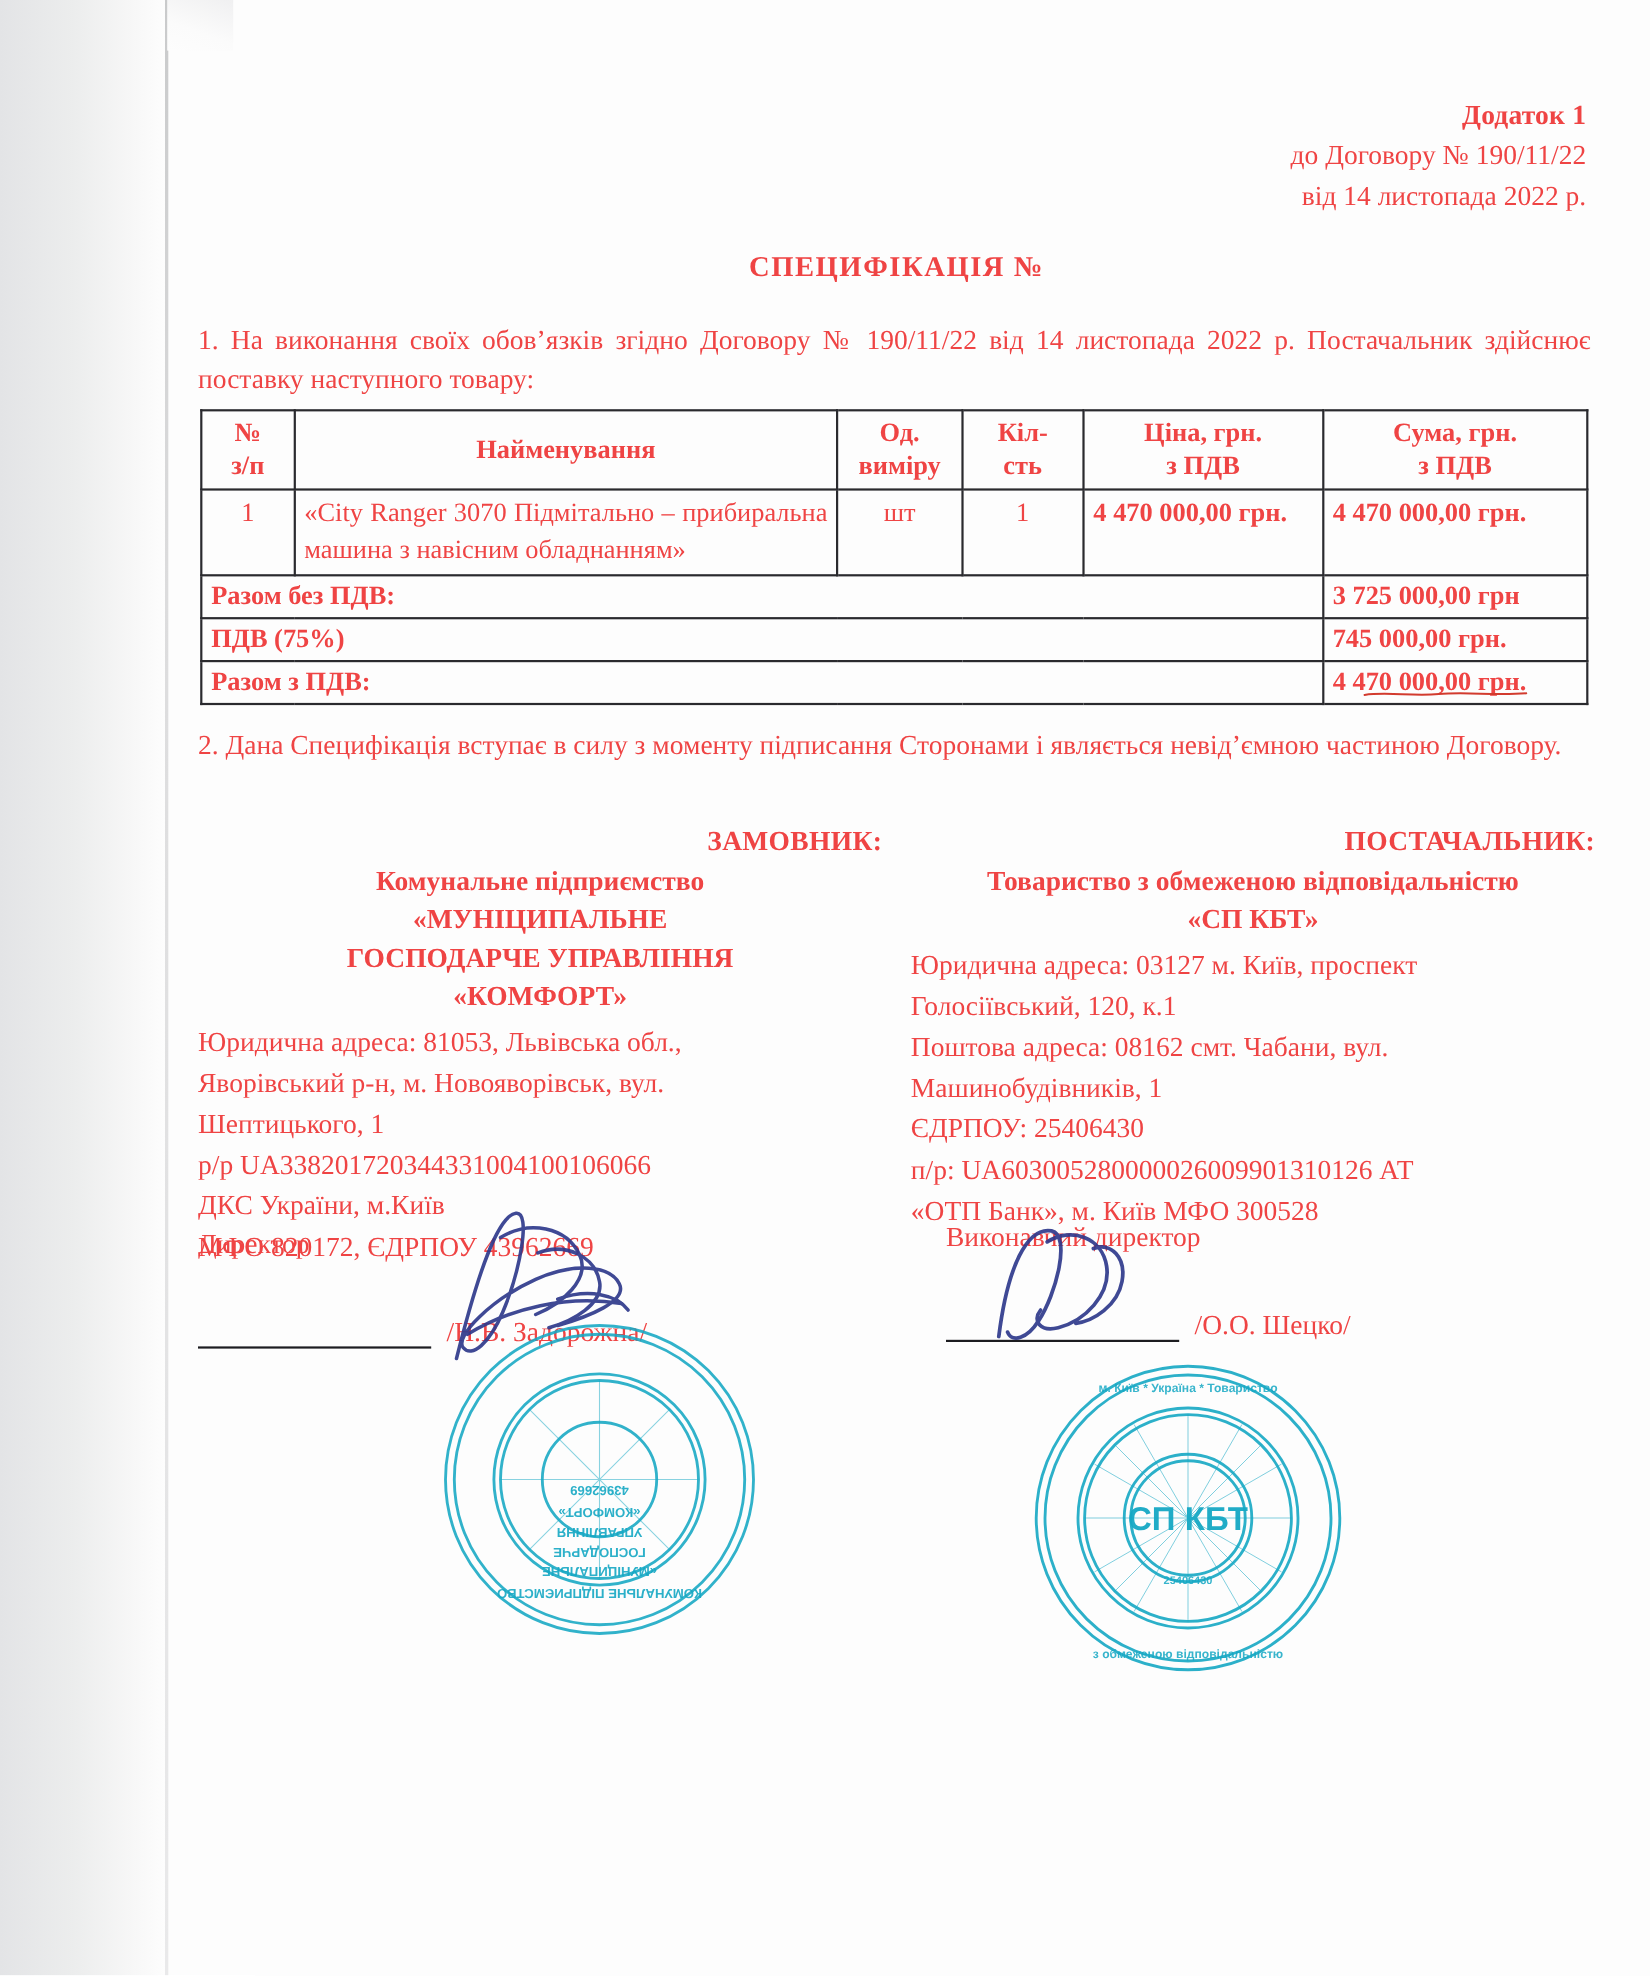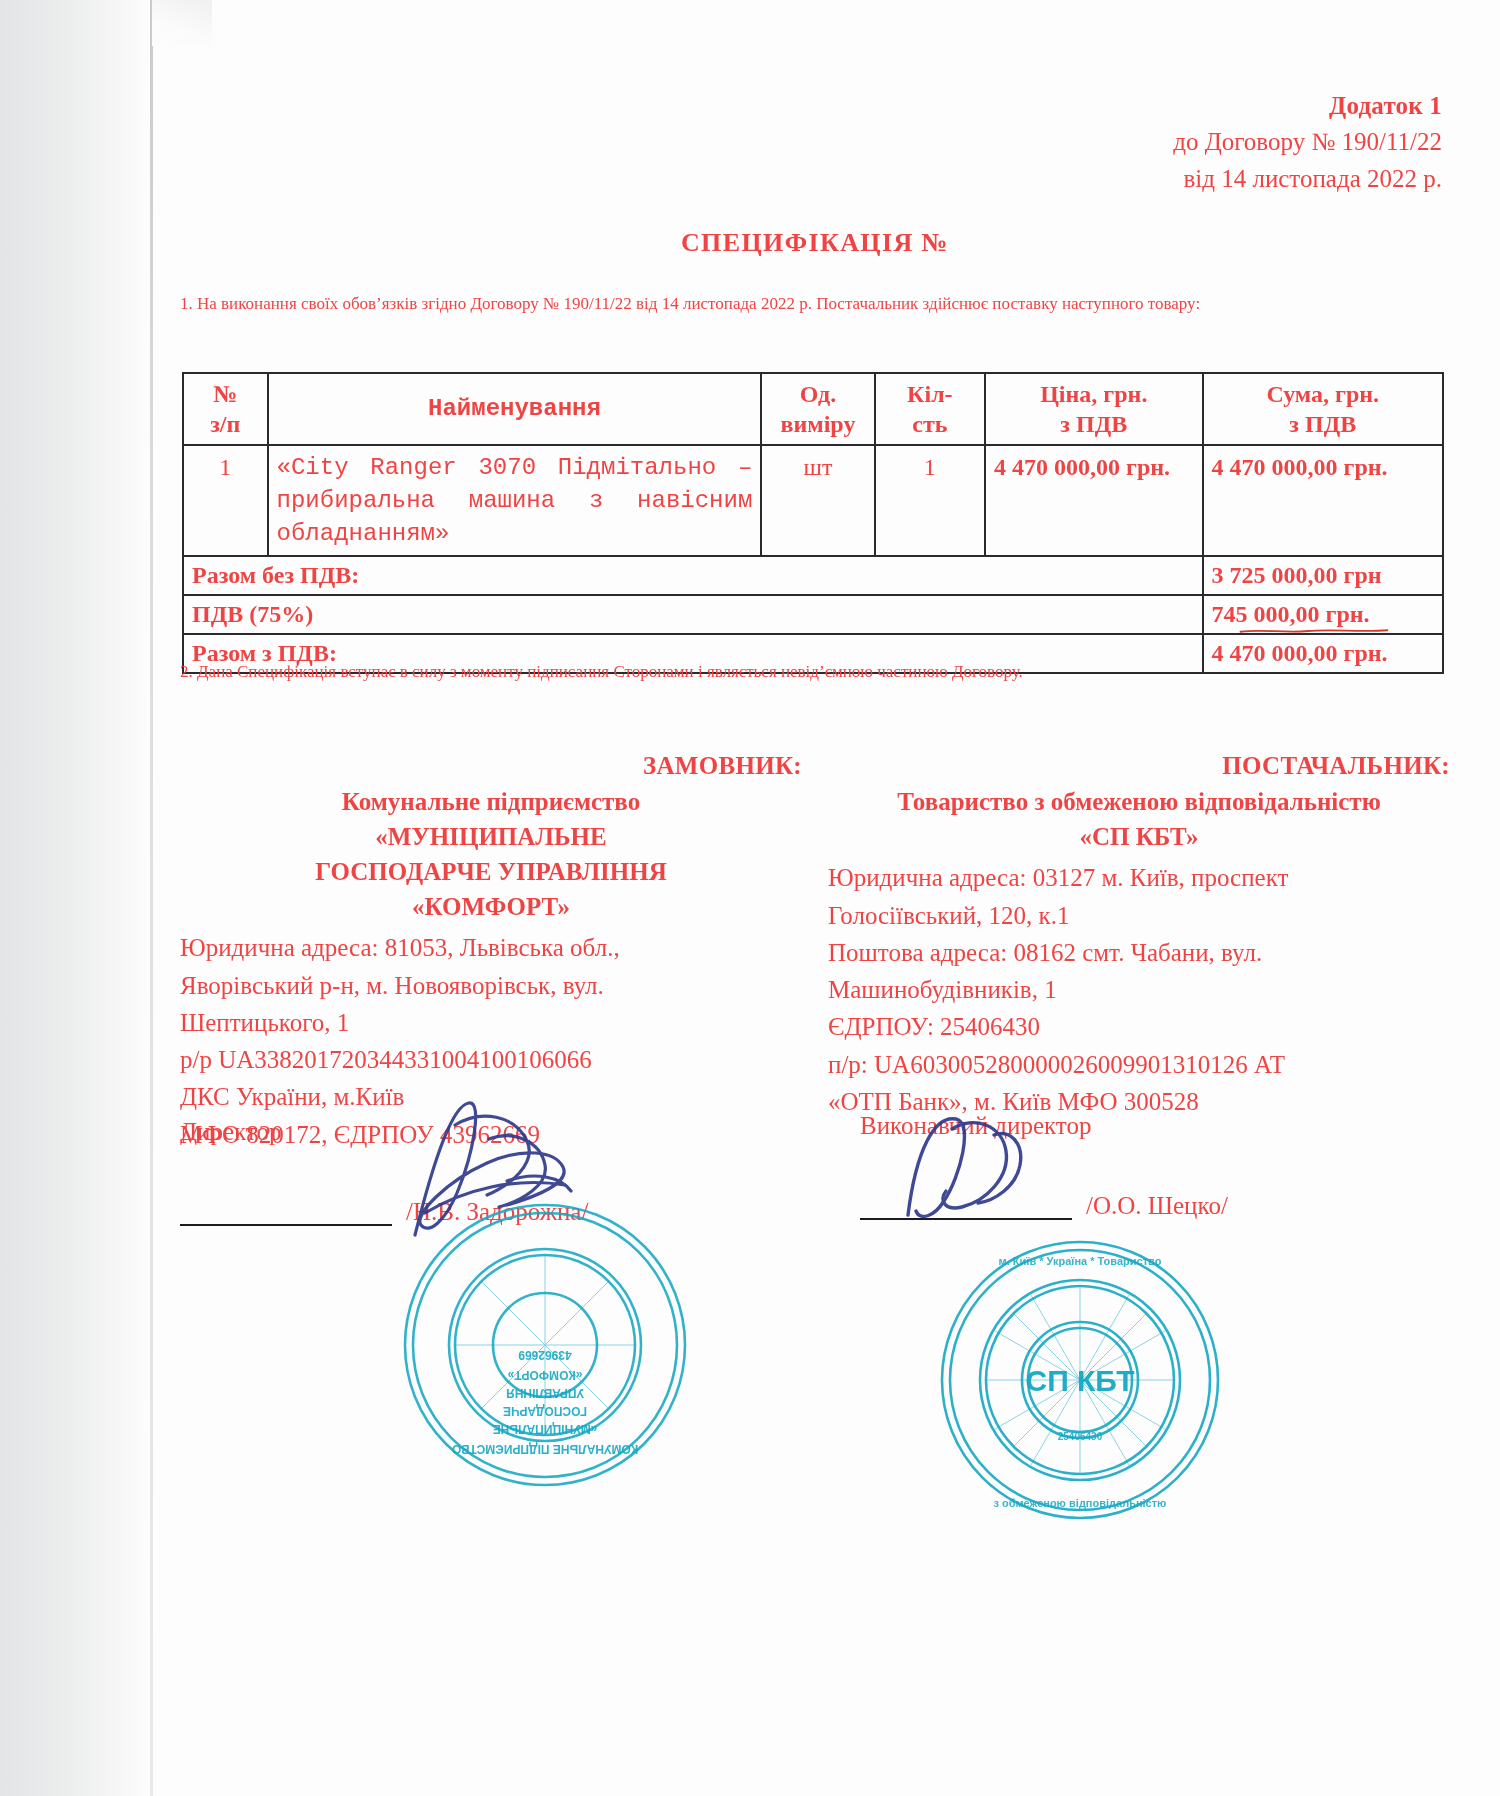--- a/index.html
+++ b/index.html
@@ -63,21 +63,21 @@
     left: 0; right: 0;
     top: 228px;
     text-align: center;
     font-weight: bold;
     font-size: 26px;
     letter-spacing: 1.4px;
   }
 
   .para {
     position: absolute;
-    font-size: 17px;
+    font-size: 25px;
     line-height: 1.42;
     text-align: justify;
   }
   .para-1 {
     left: 10px;
     width: 1266px;
     top: 292px;
     text-align: justify;
     text-justify: inter-word;
   }
@@ -101,21 +101,21 @@
     padding: 5px 8px;
     vertical-align: top;
   }
   .spec-table th {
     text-align: center;
     font-weight: bold;
     line-height: 1.25;
     vertical-align: middle;
   }
   .c-num   { width: 68px;  text-align: center; }
-  .c-name  { width: 486px; font-family: Liberation Mono, monospace; }
+  .c-name  { width: 486px; }
   .c-unit  { width: 96px;  text-align: center; }
   .c-qty   { width: 94px;  text-align: center; }
   .c-price { width: 204px; font-weight: bold; }
   .c-sum   { width: 224px; font-weight: bold; border-radius: 27px; }
   .row-item td { line-height: 1.38; }
   .item-name {
     text-align: justify;
     text-justify: inter-word;
   }
   .totals-label {

